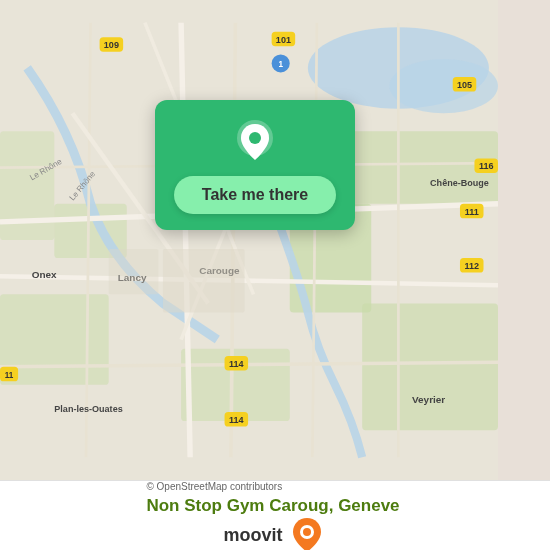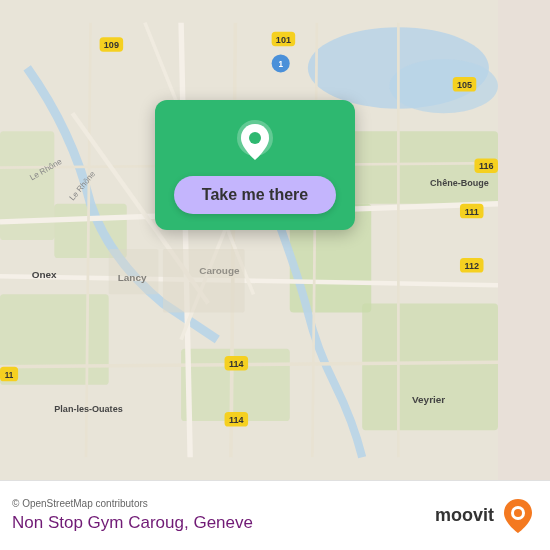--- a/index.html
+++ b/index.html
@@ -45,21 +45,21 @@
       z-index: 10;
     }
 
     .pin-icon {
       width: 48px;
       height: 48px;
       margin-bottom: 10px;
     }
 
     .take-me-btn {
-      background: #c4b5fd;
+      background: #86efac;
       color: #333;
       border: none;
       border-radius: 24px;
       padding: 10px 28px;
       font-size: 16px;
       font-weight: 600;
       cursor: pointer;
       white-space: nowrap;
       box-shadow: 0 2px 6px rgba(0,0,0,0.15);
     }
@@ -70,38 +70,39 @@
       height: 70px;
       background: white;
       position: absolute;
       bottom: 0;
       left: 0;
       display: flex;
       align-items: center;
       justify-content: space-between;
       padding: 0 16px 0 12px;
       border-top: 1px solid #e0e0e0;
+      flex-direction: column;
     }
 
     .bottom-left {
       display: flex;
       flex-direction: column;
       justify-content: center;
     }
 
     .osm-credit {
       font-size: 10px;
       color: #666;
       margin-bottom: 4px;
     }
 
     .place-name {
       font-size: 17px;
-      font-weight: 400;
-      color: #701a75;
+      font-weight: 700;
+      color: #4d7c0f;
     }
 
     .moovit-logo {
       display: flex;
       align-items: center;
       gap: 8px;
     }
 
     .moovit-text {
       font-size: 18px;

